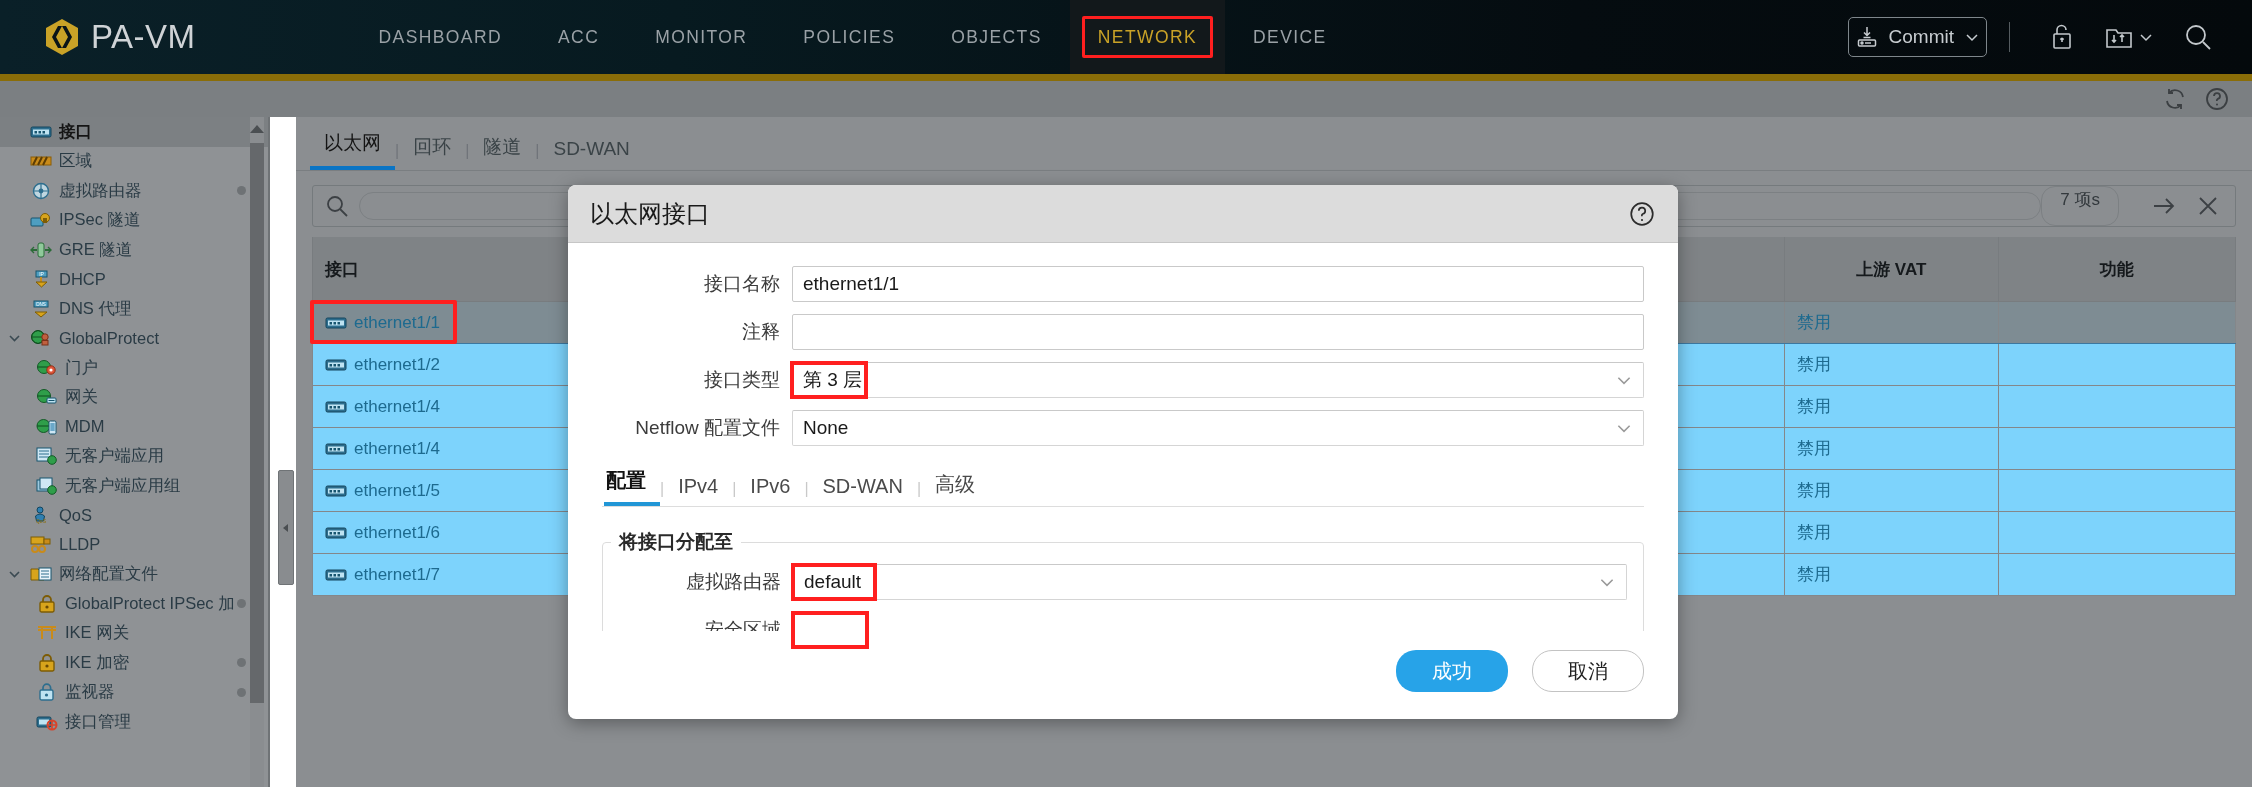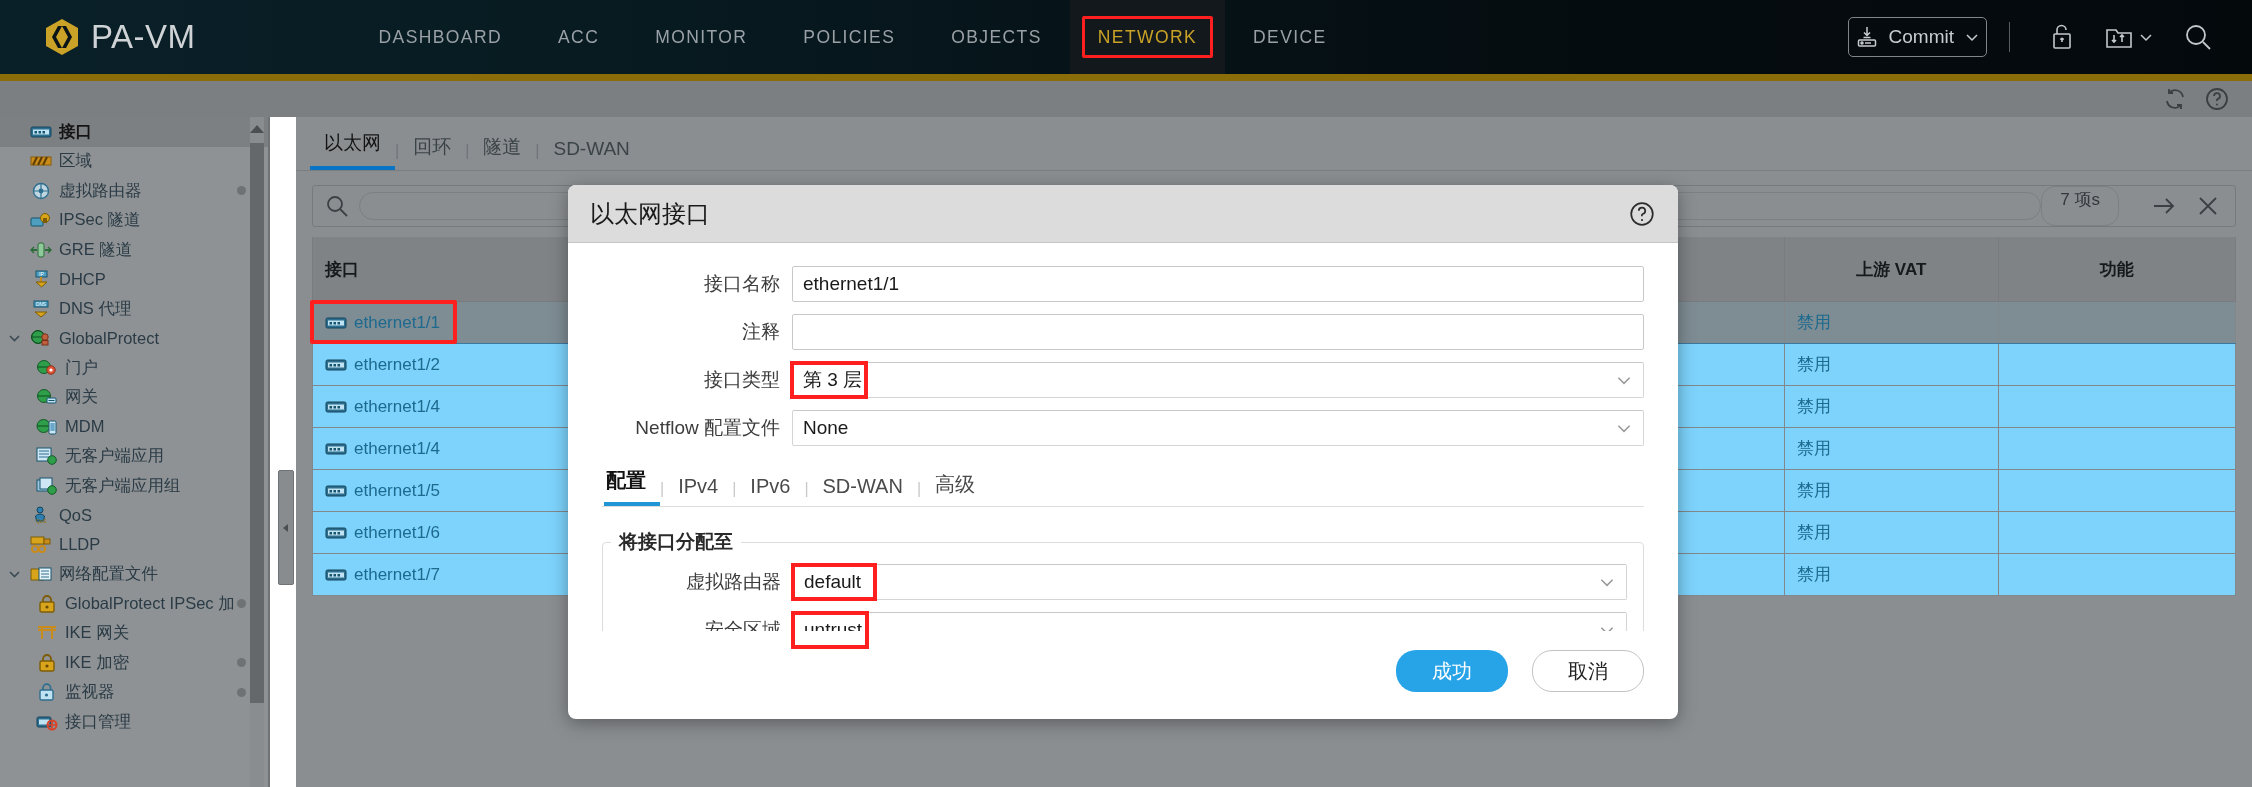--- a/index.html
+++ b/index.html
@@ -844,28 +844,20 @@
             <span>default</span>
             <span class="chev">
               <svg width="18" height="18" viewBox="0 0 16 16" fill="none" stroke="#9a9a9a" stroke-width="1.4">
                   <path d="M3 6 L8 11 L13 6"></path>
                 </svg>
             </span>
           </div>
         </div>
         <div class="frow" style="margin-bottom:0">
           <div class="flabel">安全区域</div>
-          <div class="fselect" id="sel-zone">
-            <span>untrust</span>
-            <span class="chev">
-              <svg width="18" height="18" viewBox="0 0 16 16" fill="none" stroke="#9a9a9a" stroke-width="1.4">
-                  <path d="M3 6 L8 11 L13 6"></path>
-                </svg>
-            </span>
-          </div>
         </div>
       </fieldset>
     </div>
 
     <div class="modal-foot">
       <button class="btn-primary">成功</button>
       <button class="btn-default">取消</button>
     </div>
 
     <div class="val-highlight" id="hl-type" style="left: 222px; top: 176px; width: 78px; height: 38px;"></div>

